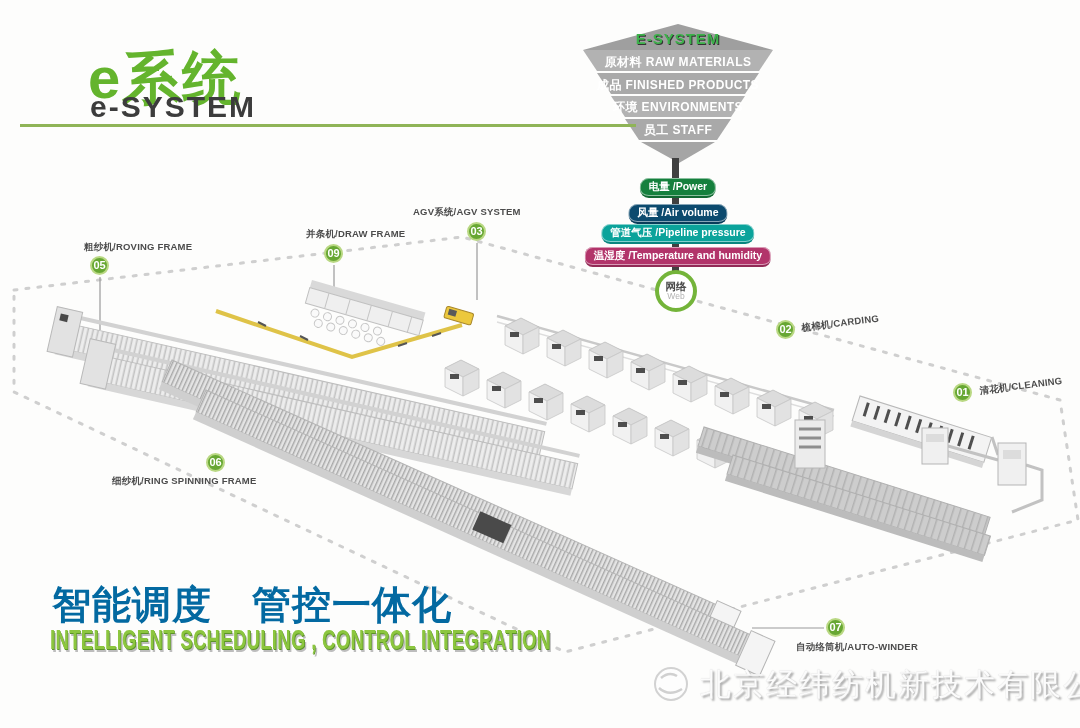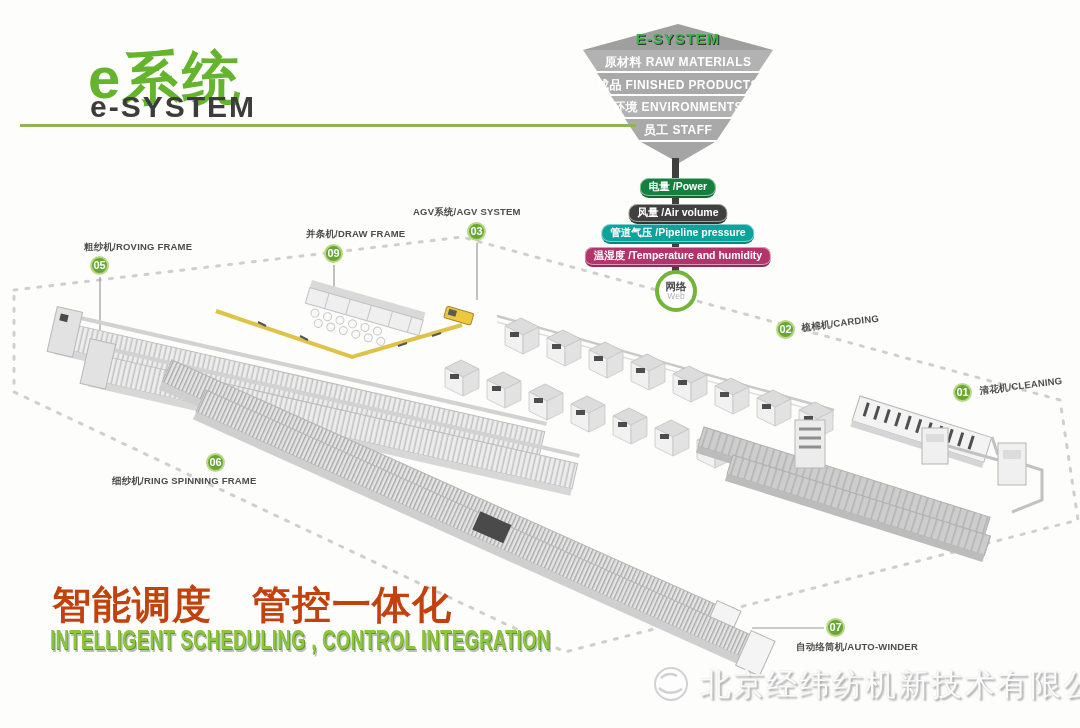--- a/index.html
+++ b/index.html
@@ -22,21 +22,21 @@
   
   .net-circle { position:absolute; left:676px; top:291px; transform:translate(-50%,-50%); width:42px; height:42px; background:#ffffff; border:4px solid #74b43a; border-radius:50%; display:flex; flex-direction:column; align-items:center; justify-content:center; }
   .net-cn { font-size:10.5px; font-weight:bold; color:#4a4a4a; line-height:11px; }
   .net-en { font-size:8.5px; color:#b3b3b3; line-height:9px; }
 
   
   .badge { position:absolute; width:15px; height:15px; box-sizing:content-box; border:2.5px solid #b9d883; border-radius:50%; background:#67a733; color:#ffffff; font-size:11px; font-weight:bold; text-align:center; line-height:15px; }
   .st-label { position:absolute; font-size:9.5px; font-weight:bold; color:#4c4c4c; white-space:nowrap; letter-spacing:0.2px; }
 
   
-  .slogan-cn { position:absolute; left:52px; top:578px; font-size:39px; font-weight:bold; color:#c2410c; letter-spacing:1px; white-space:nowrap; }
+  .slogan-cn { position:absolute; left:52px; top:578px; font-size:39px; font-weight:bold; color:#0369a1; letter-spacing:1px; white-space:nowrap; }
   .slogan-en { position:absolute; left:50px; top:624px; font-size:28px; font-weight:bold; color:#8cc63f; letter-spacing:0.5px; white-space:nowrap; transform:scaleX(0.66); transform-origin:left top; text-shadow:1px 1px 0 #5b9427, 3px 3px 0 #bdbdbd; }
 
   
   .company { position:absolute; left:700px; top:664px; font-size:31px; color:#fbfbfb; letter-spacing:2px; white-space:nowrap; text-shadow:2px 2px 2px #ababab, 0 0 1px #cfcfcf; }
 </style>
 </head>
 <body>
 
 <div class="stage">
 
@@ -195,21 +195,21 @@
   <div class="logo-en">e-SYSTEM</div>
   <div class="green-rule"></div>
 
   <div class="funnel-title">E-SYSTEM</div>
   <div class="band-label" style="top:54px;">原材料 RAW MATERIALS</div>
   <div class="band-label" style="top:77px;">成品 FINISHED PRODUCTS</div>
   <div class="band-label" style="top:99px;">环境 ENVIRONMENTS</div>
   <div class="band-label" style="top:122px;">员工 STAFF</div>
 
   <div class="pill" style="top: 178px; background: #15803d;">电量 /Power</div>
-  <div class="pill" style="top: 204px; background: #404040;">风量 /Air volume</div>
+  <div class="pill" style="top: 204px; background: #0c4a6e;">风量 /Air volume</div>
   <div class="pill" style="top: 224px; background: rgb(11, 163, 155);">管道气压 /Pipeline pressure</div>
   <div class="pill" style="top: 247px; background: rgb(178, 52, 106); border-radius: 8px;">温湿度 /Temperature and humidity</div>
 
   <div class="net-circle">
     <div class="net-cn">网络</div>
     <div class="net-en">Web</div>
   </div>
 
   <div class="badge" style="left:90px; top:256px;">05</div>
   <div class="st-label" style="left:84px; top:241px;">粗纱机/ROVING FRAME</div>

